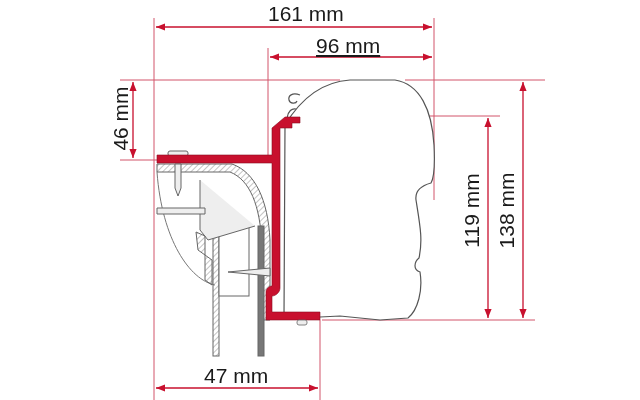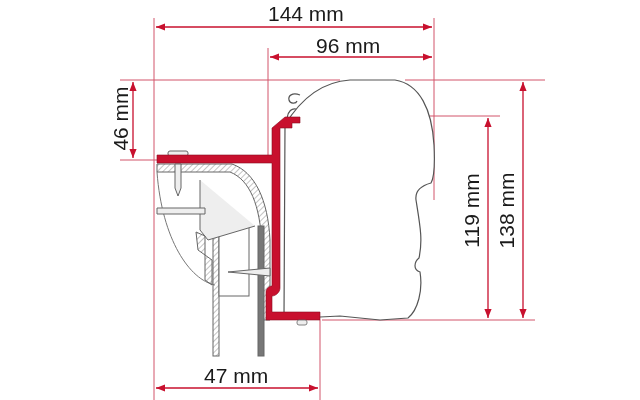--- a/index.html
+++ b/index.html
@@ -62,18 +62,18 @@
     <path d="M228,272 L270,268 L270,276 Z" fill="#eee"></path>
     <path d="M175,164 L175,188 L178,196 L181,188 L181,164 Z" fill="#eee"></path>
     <rect x="168" y="151" width="20" height="5" rx="2" fill="#eee"></rect>
   </g>
 
   <path fill="#c8102e" stroke="#8a0a1e" stroke-width="0.6" d="M157,155 L272,155 L272,128 L285,117 L300,117 L300,123 L292,123 L292,128 L280,128 L280,288
            C280,292 276,296 272,296 L272,312 L320,312 L320,320 L266,320 L266,292 C266,288 270,286 272,286 L272,163 L157,163 Z"></path>
   <rect x="297" y="320" width="10" height="5" rx="2" fill="#eee" stroke="#666" stroke-width="0.8"></rect>
 </svg>
 
-<div class="lbl" style="left:268px;top:3px;">144 mm</div>
-<div class="lbl" style="left:316px;top:35px;">96 mm</div>
+<div class="lbl" style="left:268px;top:3px;">161 mm</div>
+<div class="lbl" style="left:316px;top:35px;text-decoration:underline;">96 mm</div>
 <div class="lbl vert" style="left:88px;top:108px;">46 mm</div>
 <div class="lbl vert" style="left:434px;top:200px;">119 mm</div>
 <div class="lbl vert" style="left:469px;top:200px;">138 mm</div>
 <div class="lbl" style="left:204px;top:365px;">47 mm</div>
 
 </body></html>

